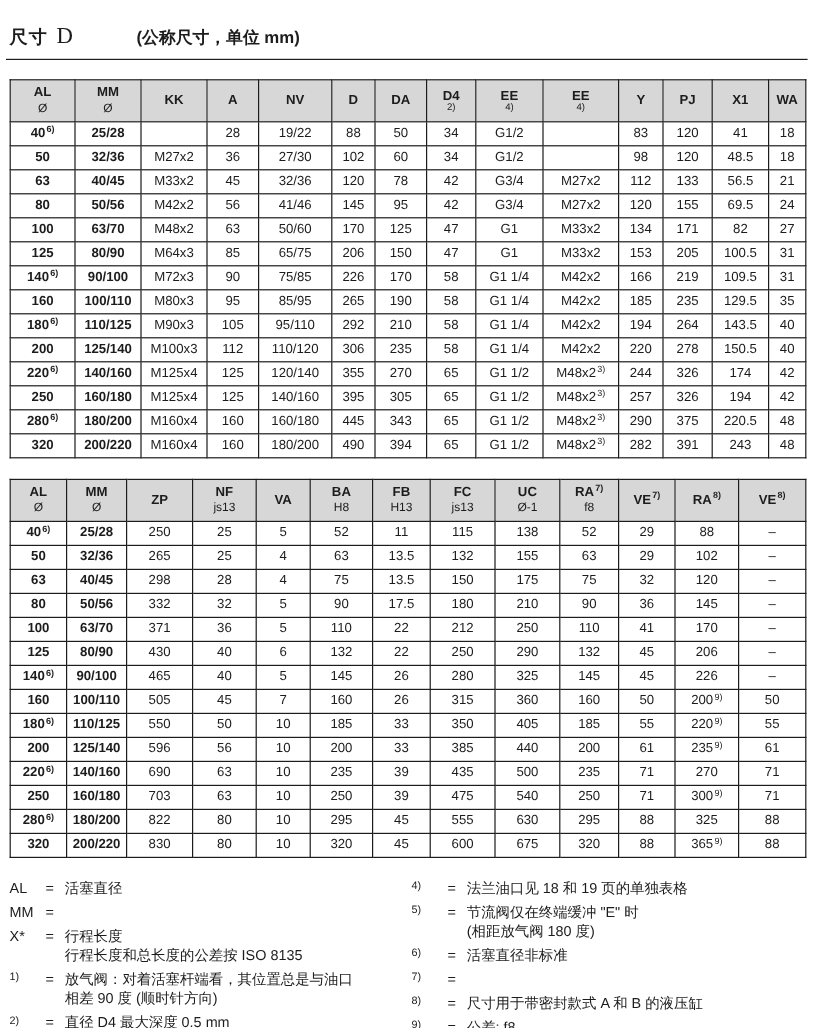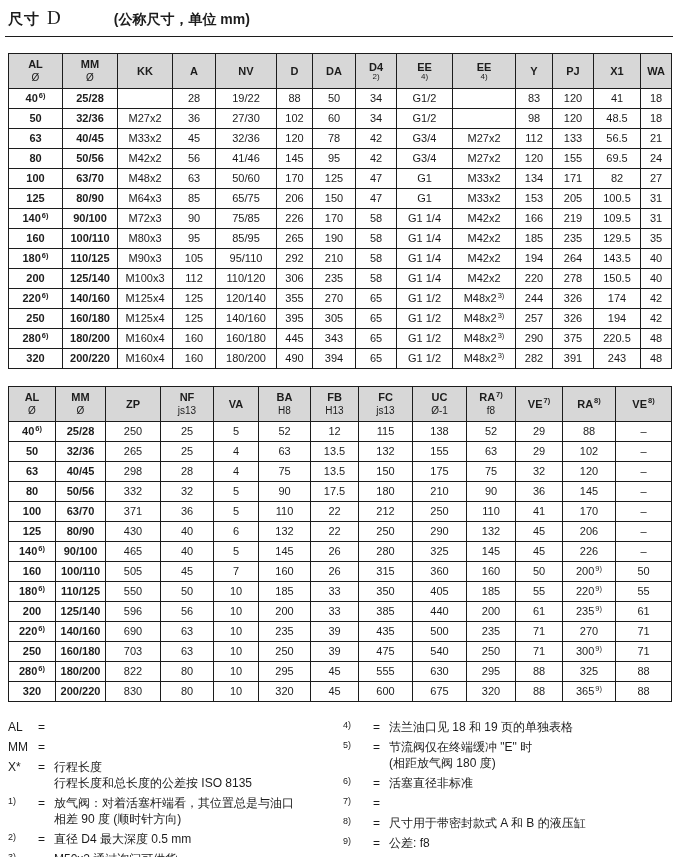--- a/index.html
+++ b/index.html
@@ -3,21 +3,21 @@
 <meta charset="utf-8">
 <style>
   html,body{margin:0;padding:0;background:#ffffff;}
   body{
     width:679px;height:857px;overflow:hidden;
     font-family:"Liberation Sans","DejaVu Sans",sans-serif;
     color:#1c1c1c;-webkit-font-smoothing:antialiased;
   }
   .page{padding:6px 8px 0 8px;position:relative;}
   
-  .title-row{display:flex;align-items:baseline;gap:7px;height:26px;margin-top:1px;}
+  .title-row{display:flex;align-items:baseline;gap:7px;height:26px;margin-top:14px;}
   .t-cjk{font-size:15px;font-weight:bold;letter-spacing:1px;}
   .t-sym{font-family:"Liberation Serif","DejaVu Serif",serif;font-size:19px;font-weight:500;}
   .t-rest{font-size:14px;font-weight:bold;padding-left:46px;}
   .title-rule{border:none;border-top:1.5px solid #1c1c1c;margin:3px 0 16px -3px;width:668px;}
   
   table{border-collapse:collapse;table-layout:fixed;width:663px;margin:0 0 17px 0;}
   th,td{border:1px solid #1c1c1c;text-align:center;vertical-align:middle;
         padding:0 1px;font-size:11px;line-height:1.15;overflow:hidden;}
   th{background:#d7d7d7;font-weight:bold;height:34px;}
   td{height:19px;font-weight:normal;white-space:nowrap;}
@@ -346,21 +346,21 @@
         </tr>
       </thead>
       <tbody>
         <tr>
           <td class="bold">40<sup>6)</sup></td>
           <td class="bold">25/28</td>
           <td>250</td>
           <td>25</td>
           <td>5</td>
           <td>52</td>
-          <td>12</td>
+          <td>11</td>
           <td>115</td>
           <td>138</td>
           <td>52</td>
           <td>29</td>
           <td>88</td>
           <td>–</td>
         </tr>
         <tr>
           <td class="bold">50</td>
           <td class="bold">32/36</td>
@@ -557,20 +557,21 @@
           <td>88</td>
         </tr>
       </tbody>
     </table>
 
   <div class="footnotes">
     <div class="fn-col left" id="fnL">
         <div class="fn-item">
           <span class="fn-label">AL</span>
           <span class="fn-eq">=</span>
+          <span class="fn-text">活塞直径</span>
         </div>
         <div class="fn-item">
           <span class="fn-label">MM</span>
           <span class="fn-eq">=</span>
         </div>
         <div class="fn-item">
           <span class="fn-label">X*</span>
           <span class="fn-eq">=</span>
           <span class="fn-text">行程长度<br>行程长度和总长度的公差按 ISO 8135</span>
         </div>

